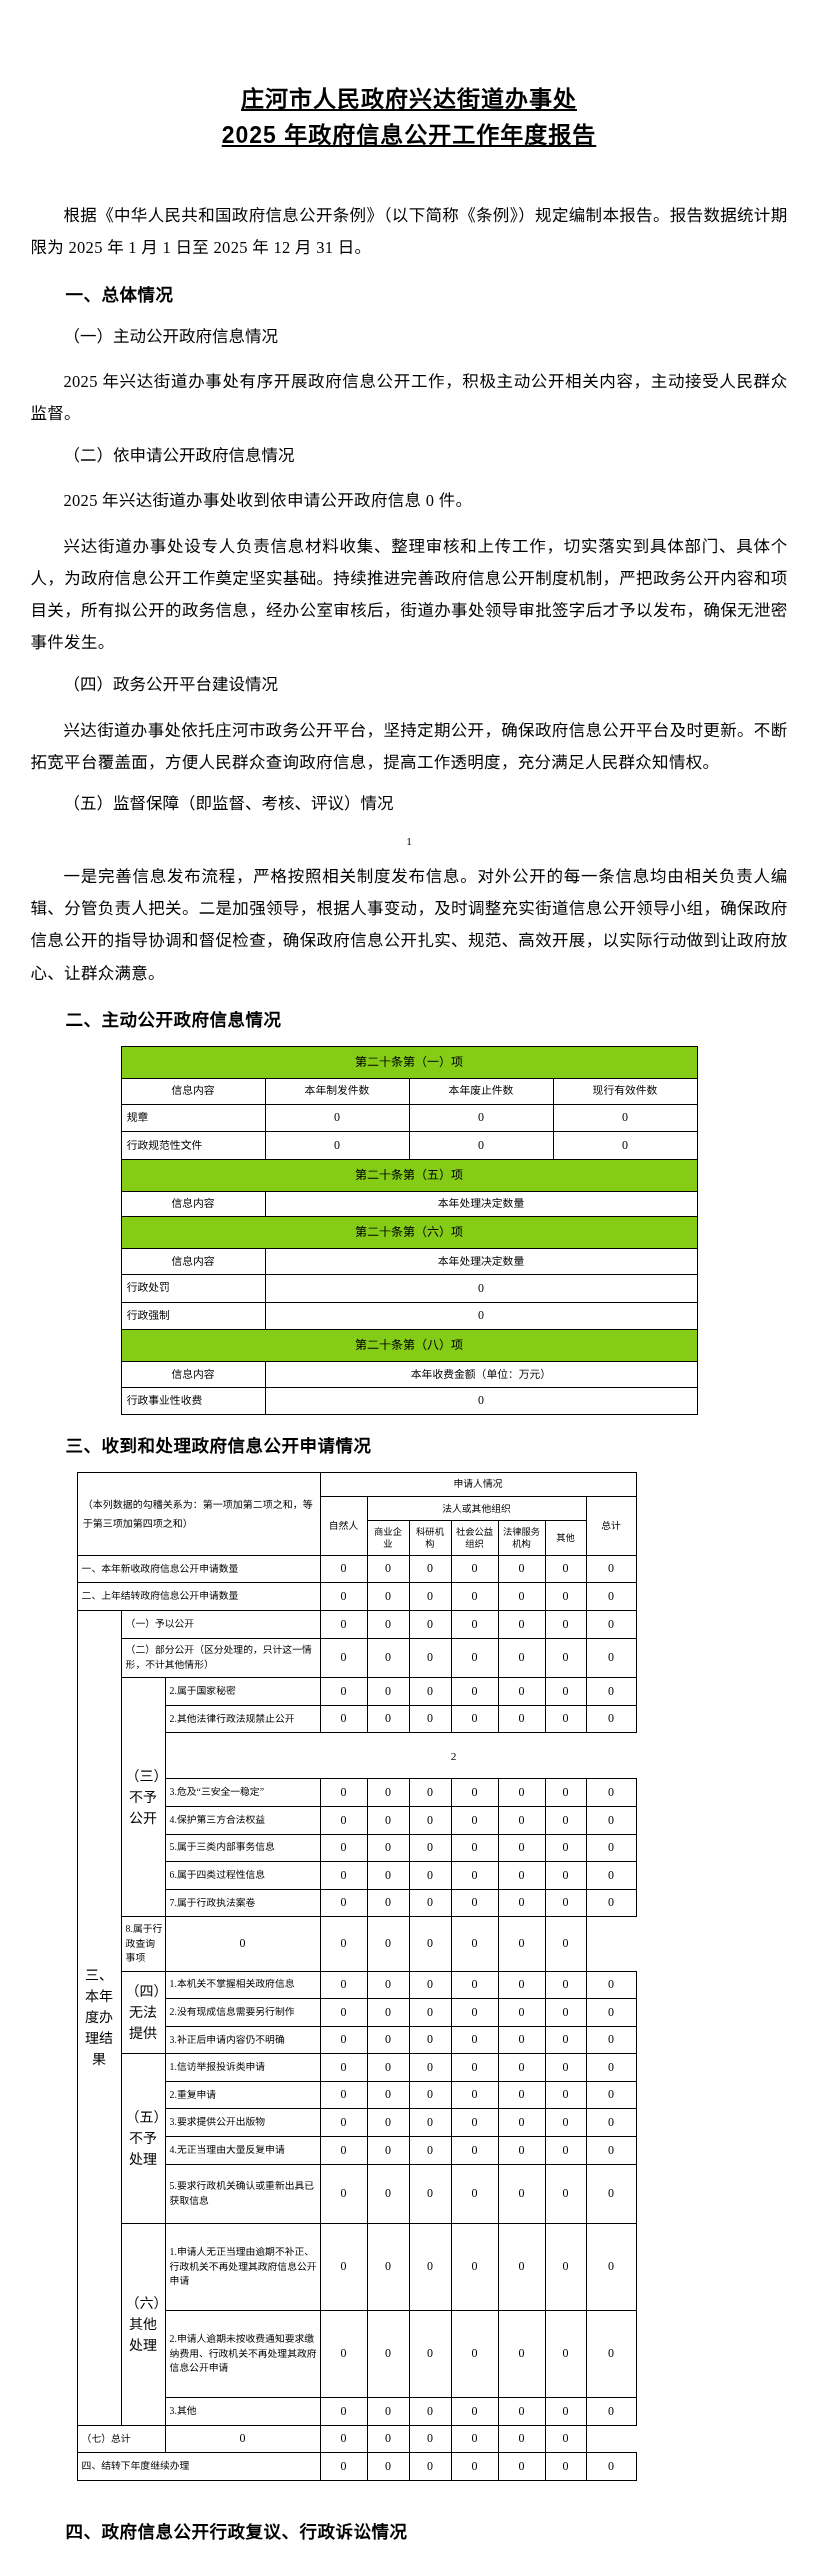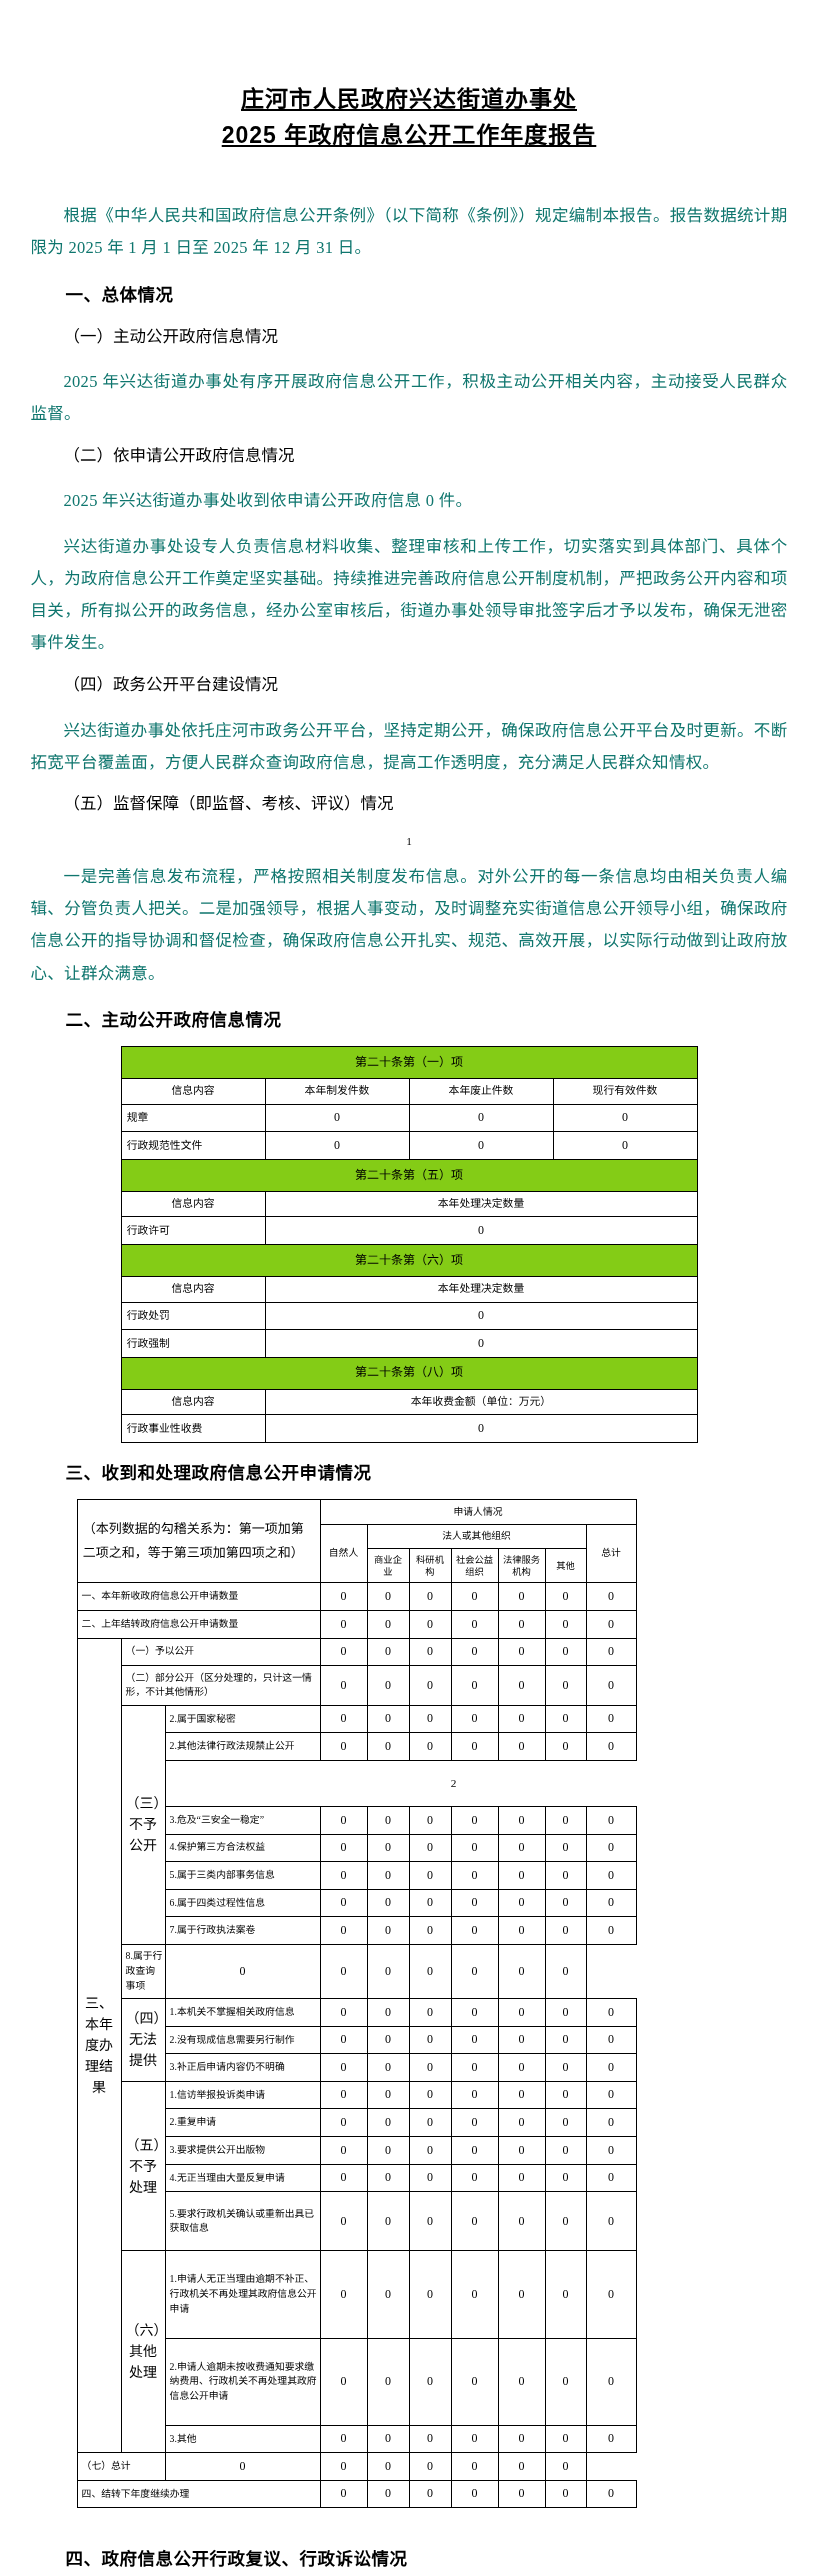--- a/index.html
+++ b/index.html
@@ -35,21 +35,21 @@
     line-height: 1.55;
     letter-spacing: 1px;
     color: #000;
   }
   .doc-title .tline { display: block; text-decoration: underline; }
   .lead-para, .body-para {
     font-size: 16.5px;
     line-height: 1.95;
     text-align: justify;
     text-indent: 2em;
-    color: #0f766e;
+    color: #000000;
     margin: 13.4px 0 0 0;
     letter-spacing: 0.3px;
   }
   .sec-h1 {
     font-family: "Liberation Sans", "DejaVu Sans", sans-serif;
     font-weight: bold;
     font-size: 17.5px;
     line-height: 1.8;
     text-indent: 2em;
     margin: 15.5px 0 2.1px 0;
@@ -99,21 +99,21 @@
     text-align: left;
     padding-left: 5.2px;
   }
   table.gov .numcell { font-size: 12px; }
 
   table.t1 { width: 577px; margin-left: auto; margin-right: auto; }
   table.t2 { width: 665px; margin-left: auto; margin-right: auto; font-size: 9.8px;}
 
   table.t2 .note {
     text-align: left;
-    font-size: 13px;
+    font-size: 10px;
     line-height: 1.9;
     padding: 4.1px 5.2px;
   }
   table.t2 .vlabel {
     font-size: 14px;
     line-height: 1.5;
   }
   table.t2 .rowlab {
     text-align: left;
     padding-left: 4.1px;
@@ -177,24 +177,20 @@
           <td class="numcell">0</td>
           <td class="numcell">0</td>
         </tr>
 
         <tr>
           <td class="band" colspan="4">第二十条第（五）项</td>
         </tr>
         <tr>
           <td>信息内容</td>
           <td colspan="3">本年处理决定数量</td>
-        </tr>
-        <tr>
-          <td class="lab">行政许可</td>
-          <td class="numcell" colspan="3">0</td>
         </tr>
 
         <tr>
           <td class="band" colspan="4">第二十条第（六）项</td>
         </tr>
         <tr>
           <td>信息内容</td>
           <td colspan="3">本年处理决定数量</td>
         </tr>
         <tr>

